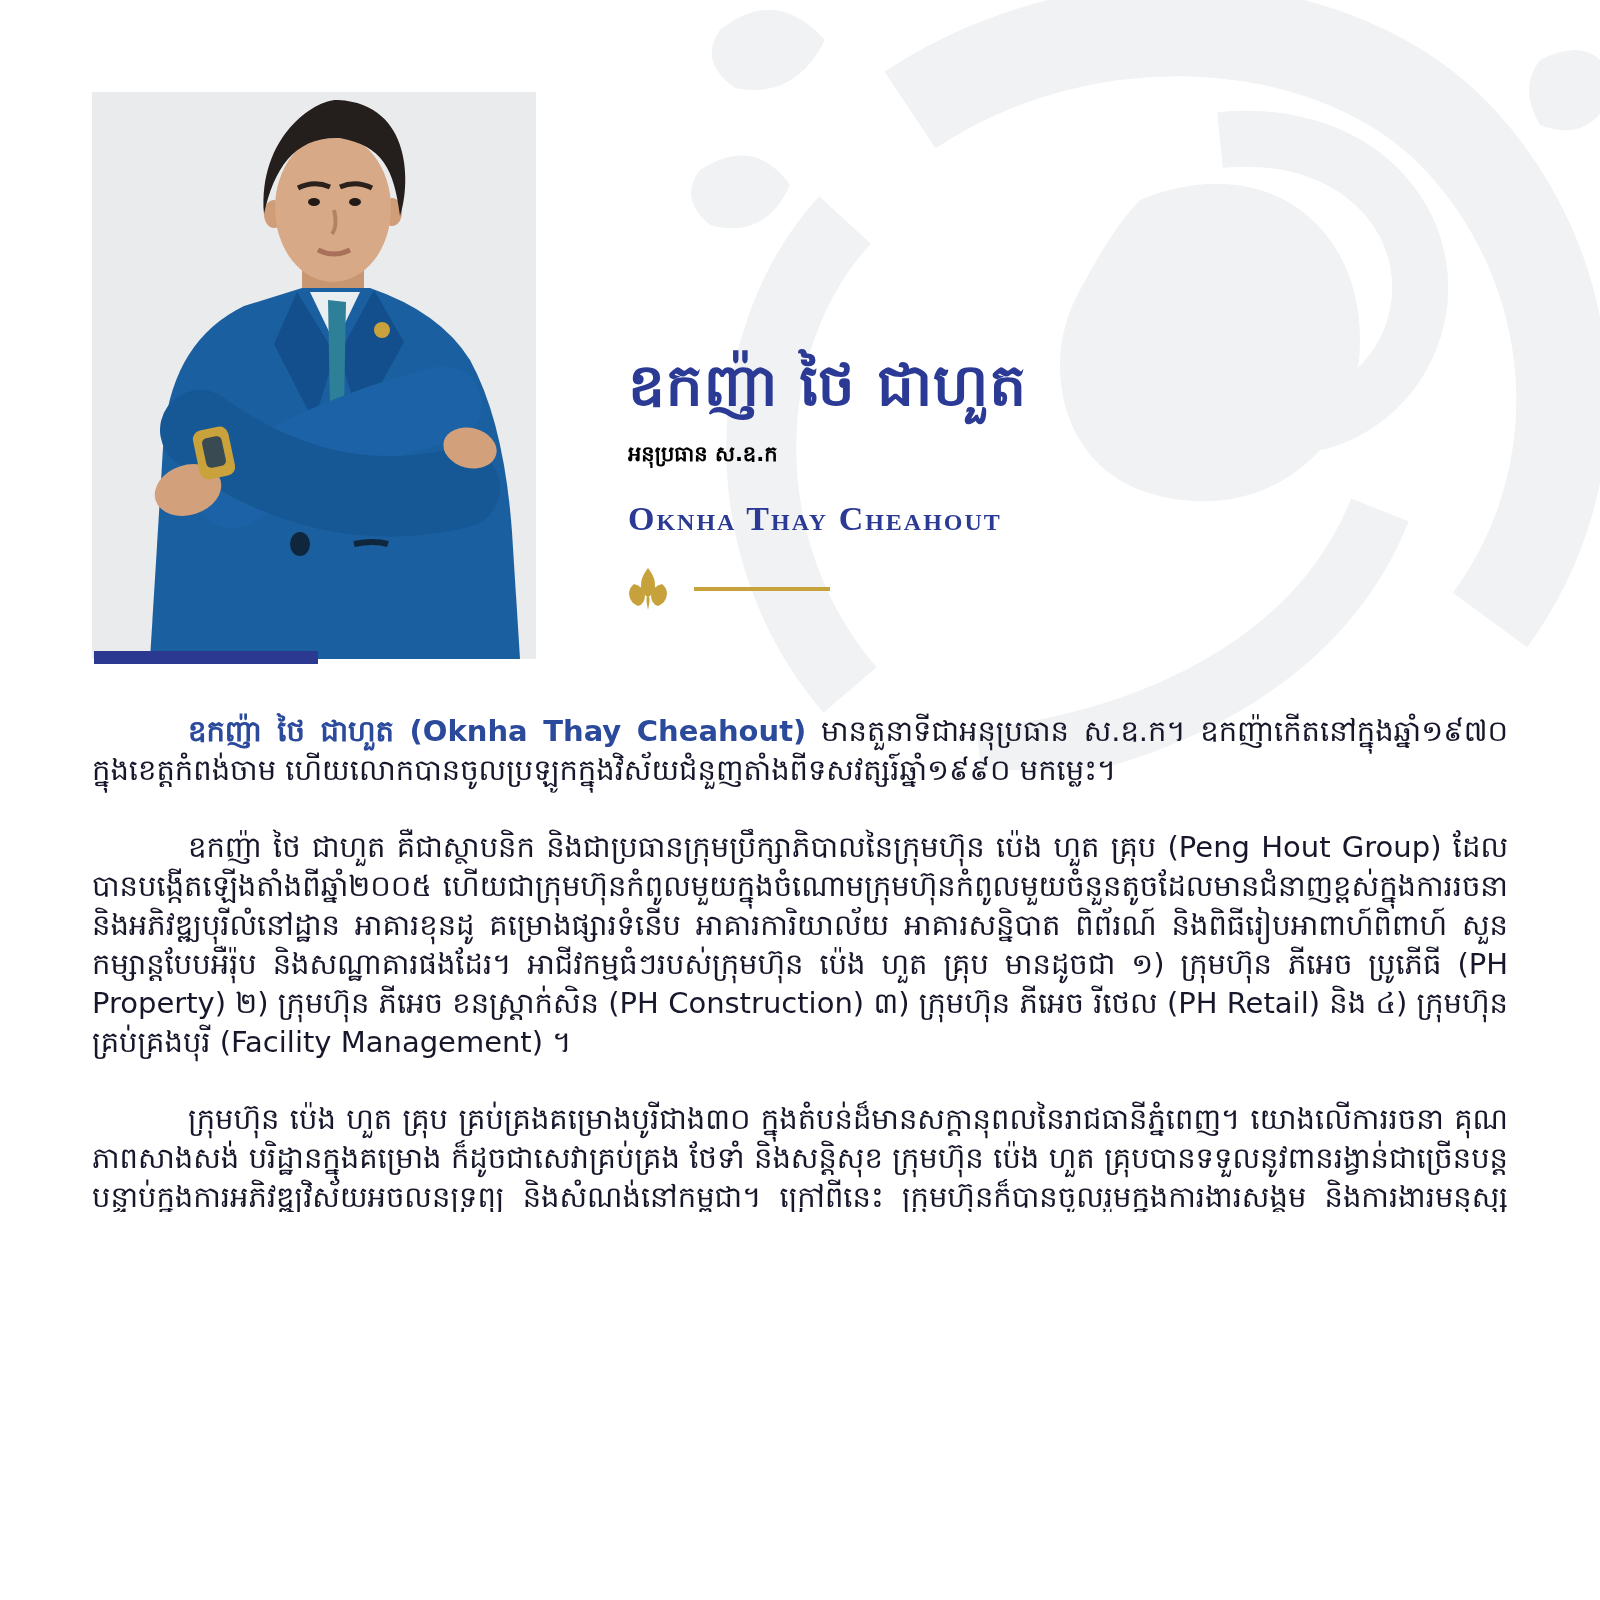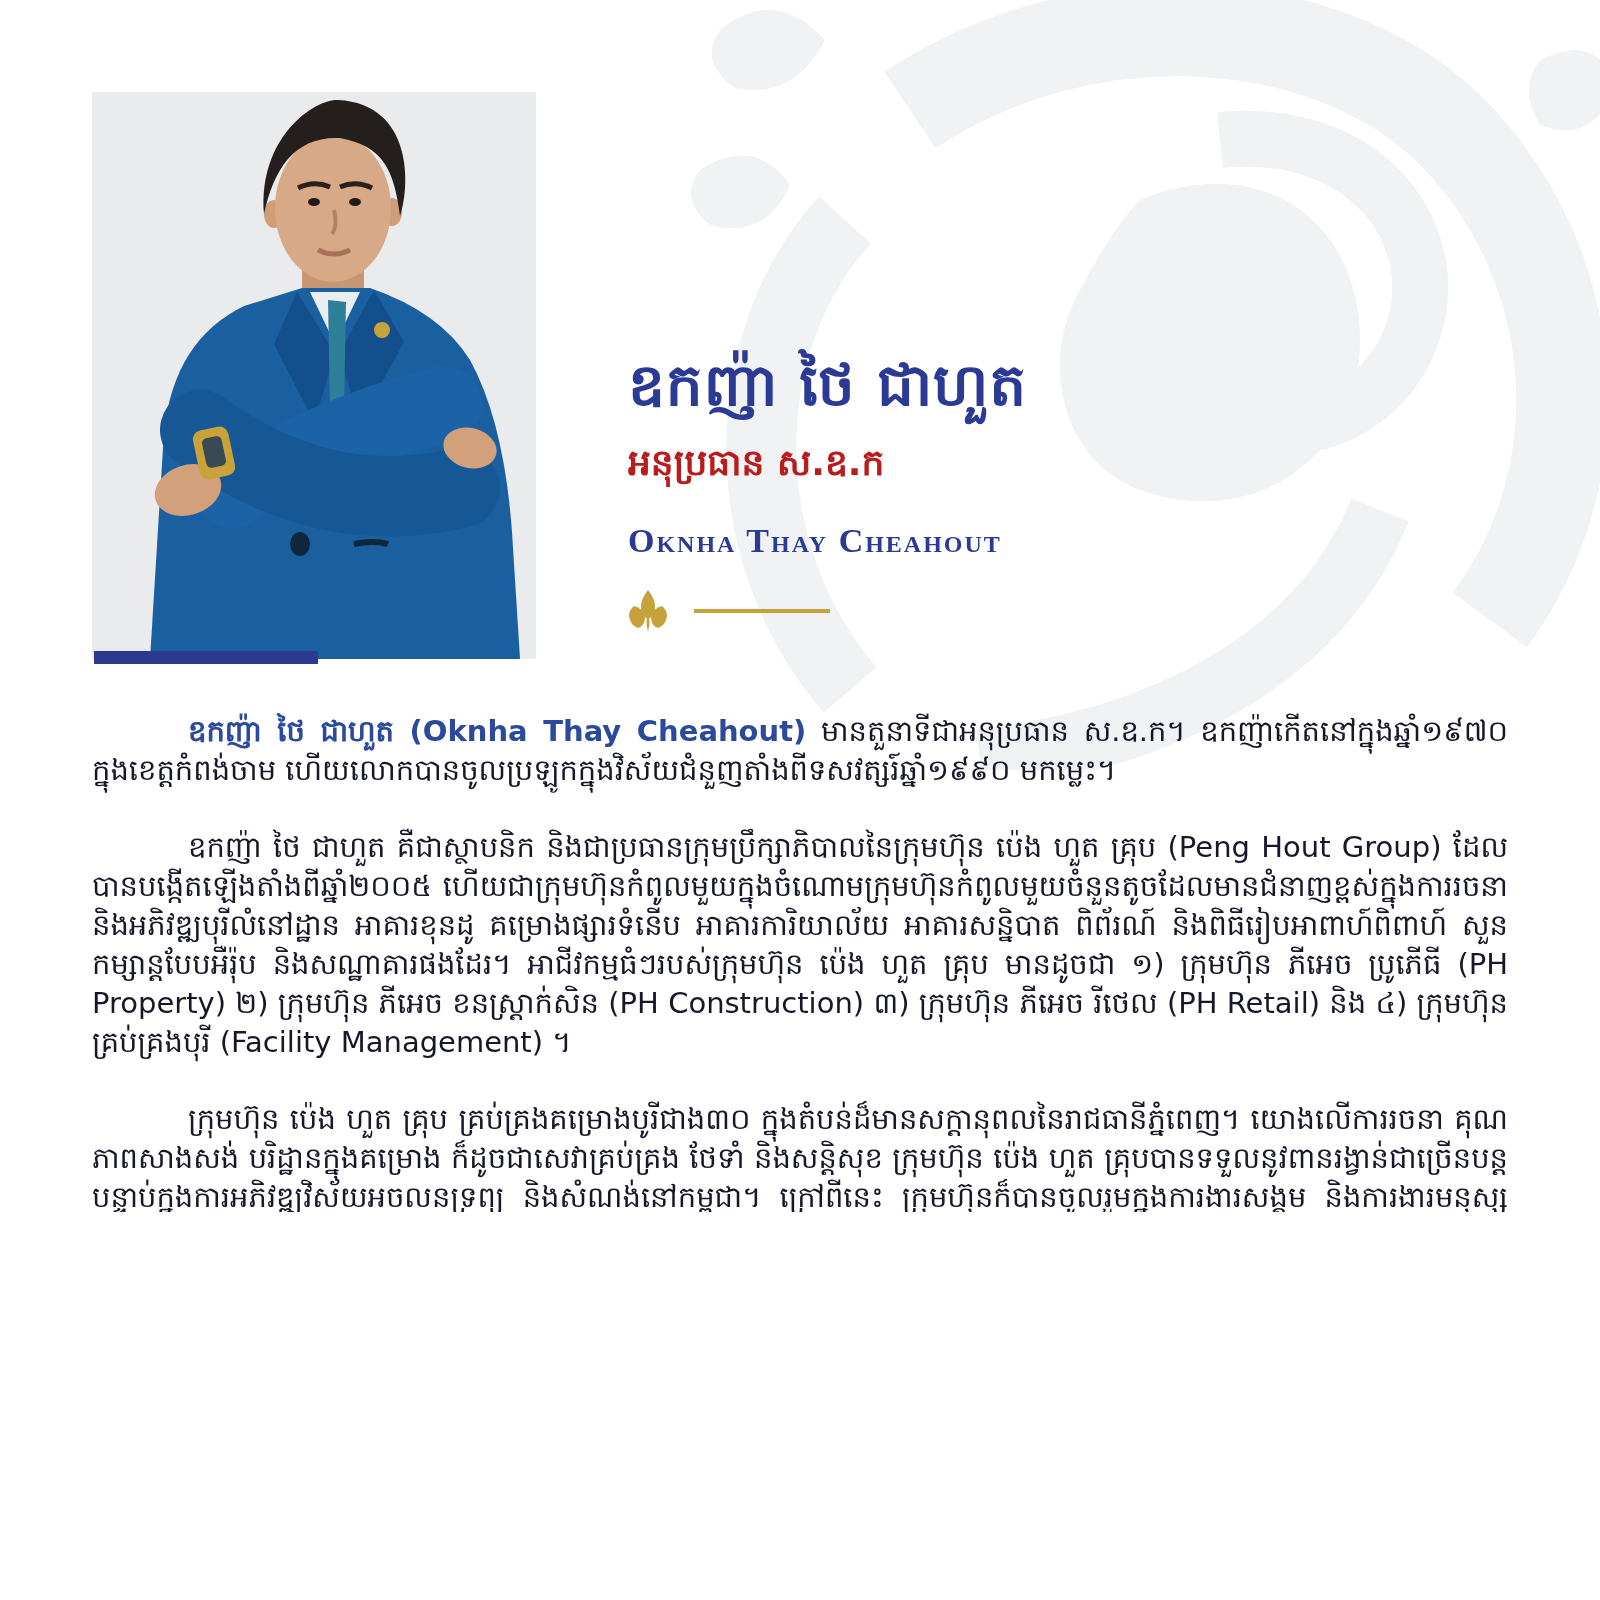--- a/index.html
+++ b/index.html
@@ -9,21 +9,21 @@
   }
   
   .watermark{position:absolute;left:660px;top:-30px;width:960px;height:800px;pointer-events:none;}
   
   .photo{position:absolute;left:92px;top:92px;width:444px;height:567px;background:#eaebed;}
   .photo svg{display:block;}
   .photo-bar{position:absolute;left:94px;top:651px;width:224px;height:13px;background:#2b3990;}
   
   .titleblock{position:absolute;left:628px;top:352px;}
   .name-kh{font-size:58px;line-height:66px;font-weight:bold;color:#2b3a94;letter-spacing:1px;}
-  .role-kh{margin-top:22px;font-size:36px;font-weight:bold;color:#b91c1c;}
+  .role-kh{margin-top:22px;font-size:21px;font-weight:bold;color:#000000;}
   .name-en{
     margin-top:29px;font-family:"Liberation Serif",serif;font-variant:small-caps;
     font-weight:bold;font-size:34px;color:#2b3a94;letter-spacing:2px;
   }
   .divider-row{margin-top:30px;display:flex;align-items:center;}
   .divider-line{width:136px;height:4px;background:#c7a23c;margin-left:26px;}
   
   .content{position:absolute;left:92px;top:712px;width:1416px;}
   .content p{
     margin:0 0 38px 0;font-size:29px;line-height:39px;color:#17172b;

